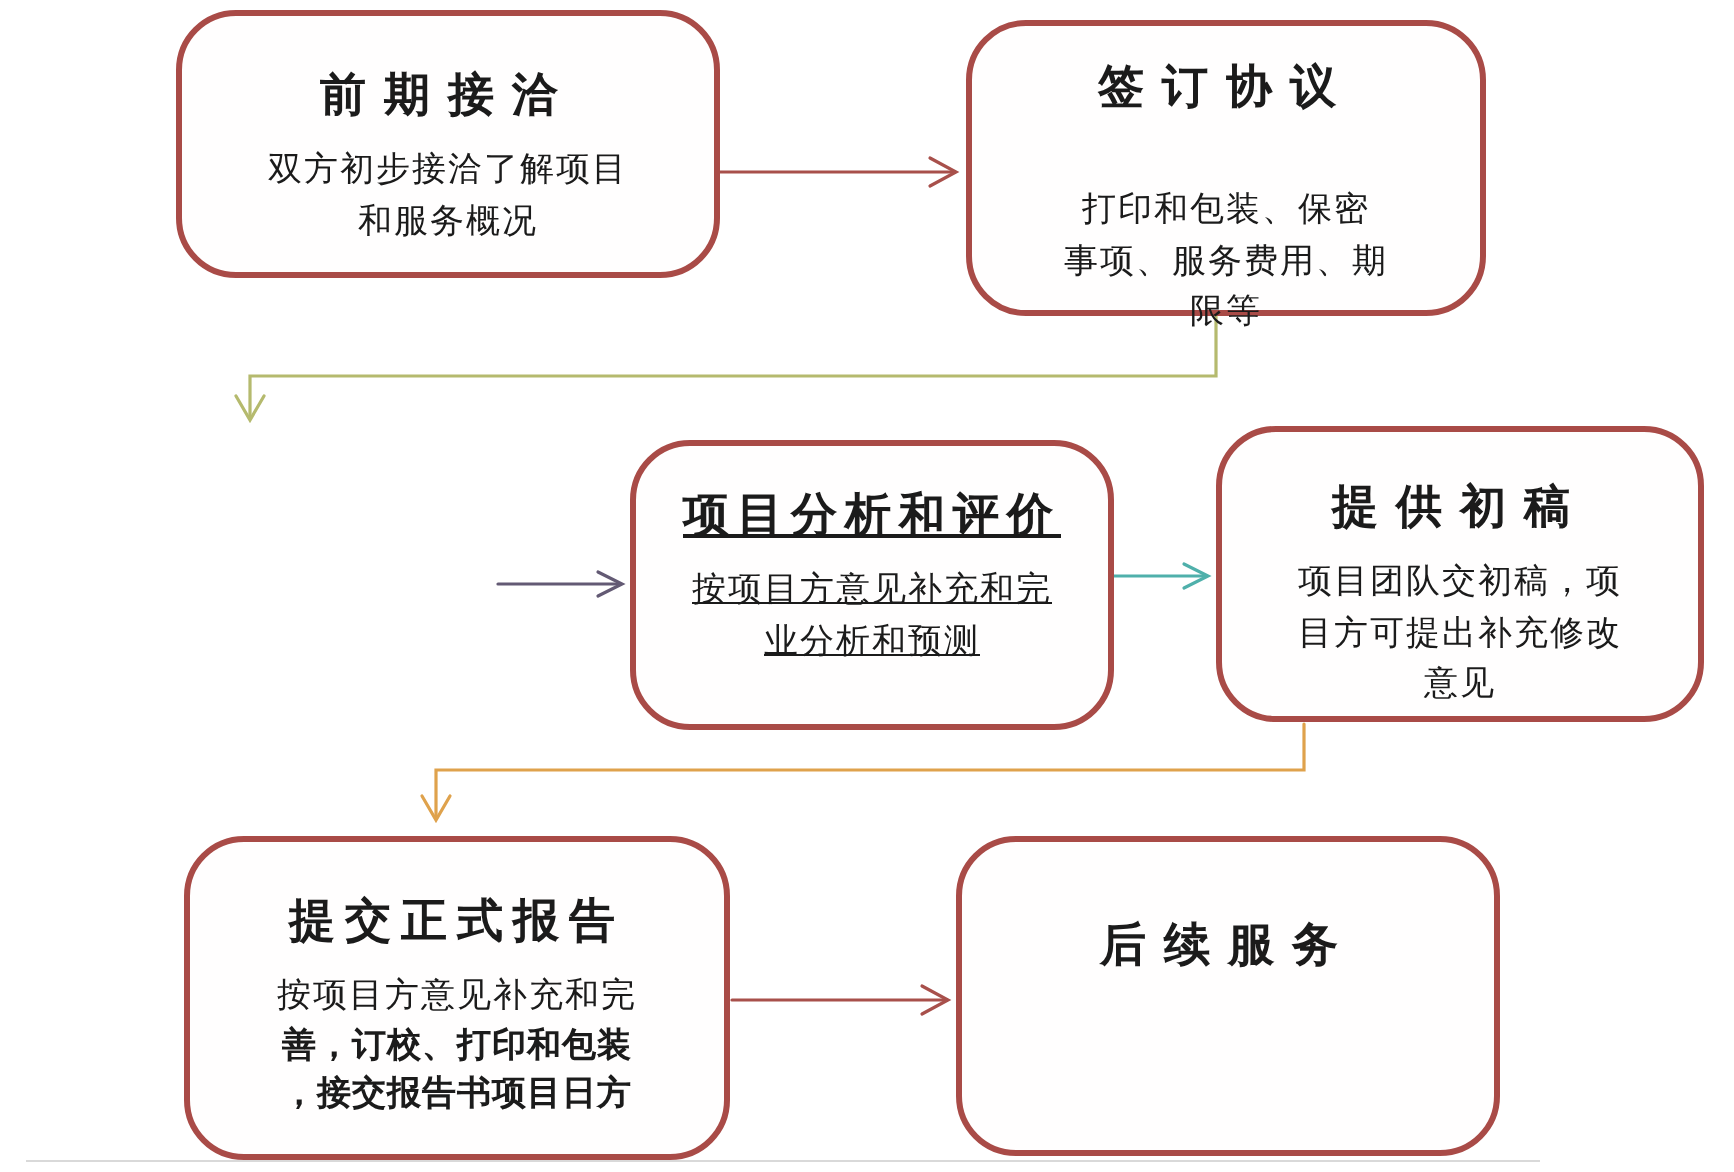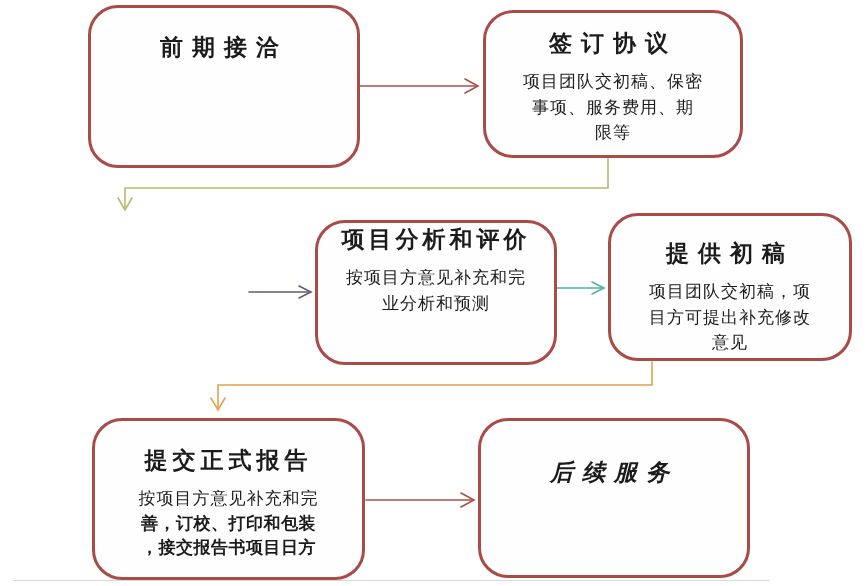--- a/index.html
+++ b/index.html
@@ -40,29 +40,29 @@
   }
   .node .title.ls-wide{letter-spacing:9px;}
   .node .body{
     font-size:17px;
     line-height:1.5;
     white-space:pre-line;
     letter-spacing:1px;
   }
   .node .body.alt-font{font-weight:bold;letter-spacing:0.5px;}
   
-  .n1{left:88px;  top:5px;   width:272px;height:163px;padding-top:24px;}
-  .n2{left:483px; top:10px;  width:260px;height:148px;padding-top:15px;}
+  .n1{left:88px;  top:5px;   width:272px;height:134px;padding-top:24px;}
+  .n2{left:483px; top:10px;  width:260px;height:148px;padding-top:15px;gap:24px;}
   .n3{left:7px;   top:222px; width:242px;height:143px;padding-top:17px;}
-  .n4{left:315px; top:220px; width:242px;height:145px;padding-top:1px;}
+  .n4{left:315px; top:220px; width:242px;height:145px;padding-top:19px;text-decoration:underline;}
   .n4 .title{letter-spacing:4px;}
   .n5{left:608px; top:213px; width:244px;height:148px;padding-top:22px;}
   .n6{left:92px;  top:418px; width:273px;height:162px;padding-top:24px;}
   .n6 .body{line-height:1.45;}
-  .n7{left:478px; top:418px; width:272px;height:160px;padding-top:36px;font-style:italic;}
+  .n7{left:478px; top:418px; width:272px;height:160px;padding-top:36px;}
 </style>
 </head>
 <body>
 
 <div class="canvas">
 
   <div class="baseline-rule"></div>
 
   <svg class="connectors" viewBox="0 0 867 586" xmlns="http://www.w3.org/2000/svg">
 
@@ -92,25 +92,27 @@
     </g>
 
     <g stroke="var(--arrow-red)">
       <line x1="366" y1="500" x2="472" y2="500"></line>
       <polyline points="461,493 474,500 461,507"></polyline>
     </g>
   </svg>
 
   <div class="node n1">
     <div class="title ls-wide">前期接洽</div>
+    <div class="body">双方初步接洽了解项目
+和服务概况</div>
   </div>
 
   <div class="node n2">
     <div class="title ls-wide">签订协议</div>
-    <div class="body">项目团队交初稿、保密
+    <div class="body">打印和包装、保密
 事项、服务费用、期
 限等</div>
   </div>
 
 
   <div class="node n4">
     <div class="title">项目分析和评价</div>
     <div class="body">按项目方意见补充和完
 业分析和预测</div>
   </div>

